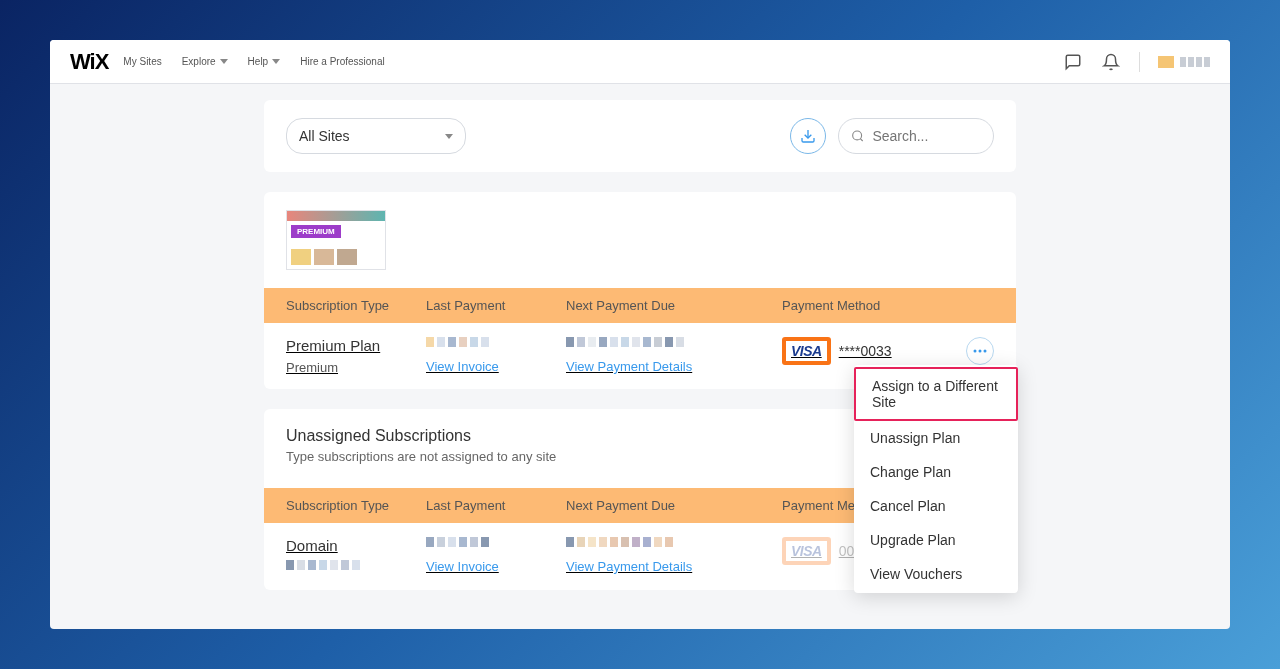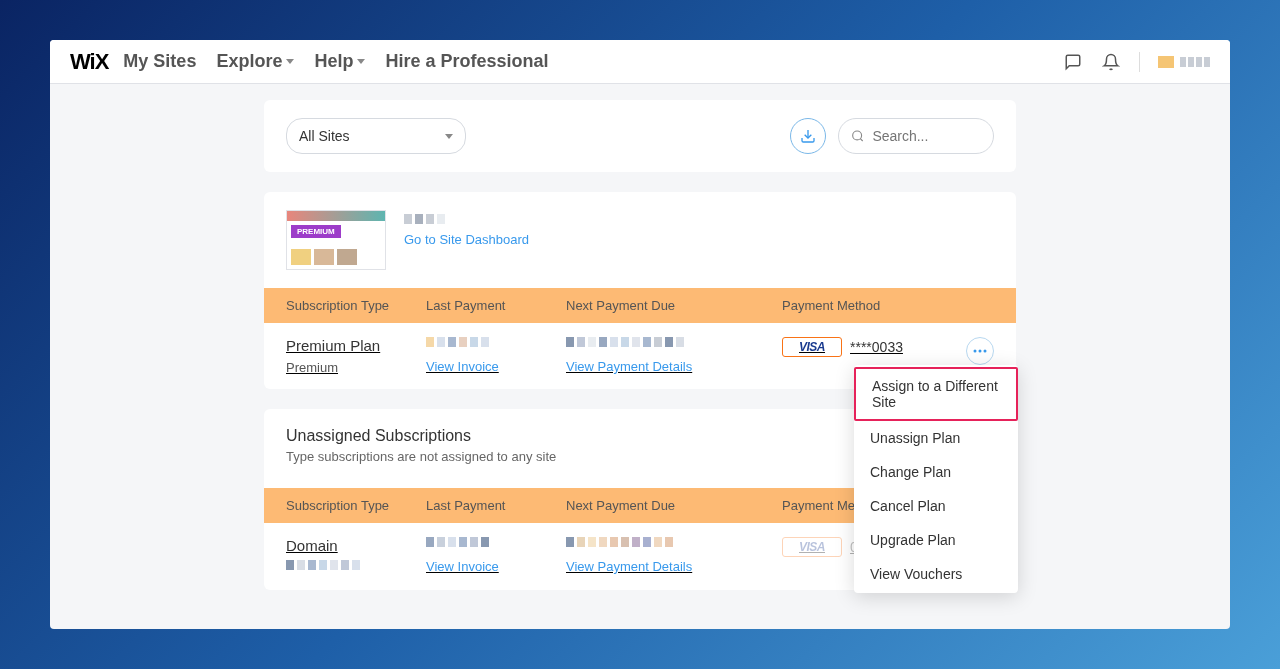--- a/index.html
+++ b/index.html
@@ -1,21 +1,21 @@
 <!DOCTYPE html>
 <html><head>
 <meta charset="utf-8">
 <style>
 * { box-sizing: border-box; margin: 0; padding: 0; }
 body { font-family: -apple-system, BlinkMacSystemFont, "Segoe UI", Helvetica, Arial, sans-serif; background: linear-gradient(135deg, #0a2463 0%, #1e5fa8 50%, #4a9fd8 100%); width: 1280px; height: 669px; overflow: hidden; padding: 40px 50px; }
 .app-window { background: #f5f6f8; width: 100%; height: 100%; border-radius: 4px; overflow: hidden; display: flex; flex-direction: column; }
 .topnav { background: #fff; height: 44px; border-bottom: 1px solid #e0e2e7; display: flex; align-items: center; padding: 0 20px; }
 .logo { font-weight: 900; font-size: 22px; letter-spacing: -1px; color: #000; margin-right: 15px; }
 .nav-items { display: flex; gap: 20px; flex: 1; }
-.nav-item { font-size: 18px; color: #555; cursor: pointer; display: flex; align-items: center; gap: 4px; font-weight: bold; }
+.nav-item { font-size: 10px; color: #555; cursor: pointer; display: flex; align-items: center; gap: 4px; }
 .topnav-right { display: flex; align-items: center; gap: 18px; }
 .icon-btn { width: 20px; height: 20px; display: flex; align-items: center; justify-content: center; color: #555; cursor: pointer; }
 .nav-divider { width: 1px; height: 20px; background: #ddd; }
 .avatar-group { display: flex; align-items: center; gap: 6px; }
 .avatar-box { width: 16px; height: 12px; background: #f5c574; }
 .avatar-blur { display: flex; gap: 2px; }
 .avatar-blur span { width: 6px; height: 10px; background: #c8cdd5; }
 .content { flex: 1; overflow: auto; padding: 16px 0; display: flex; flex-direction: column; align-items: center; }
 .panel { background: #fff; width: 752px; border-radius: 6px; margin-bottom: 20px; padding: 18px 0; }
 .panel-controls { display: flex; align-items: center; padding: 0 22px; gap: 12px; }
@@ -42,21 +42,21 @@
 .col-last { width: 140px; }
 .col-next { width: 216px; }
 .col-pay { width: 140px; }
 .tbl-row { display: flex; align-items: flex-start; padding: 14px 22px; position: relative; text-decoration: underline; }
 .cell { display: flex; flex-direction: column; gap: 6px; }
 .cell-title { font-size: 15px; color: #333; }
 .cell-sub { font-size: 13px; color: #555; }
 .blur-row { display: flex; gap: 3px; margin-bottom: 6px; }
 .blur-row span { width: 8px; height: 10px; }
 .pay-chip { display: flex; align-items: center; gap: 8px; }
-.visa-badge { border: 1px solid #f97316; border-radius: 3px; padding: 2px 16px; font-size: 12px; font-weight: 700; font-style: italic; color: #1a3b8f; letter-spacing: -0.5px; }
+.visa-badge { border: 4px solid #f97316; border-radius: 3px; padding: 2px 5px; font-size: 14px; font-weight: 700; font-style: italic; color: #1a3b8f; letter-spacing: -0.5px; }
 .more-btn { width: 28px; height: 28px; border: 1px solid #b8d8f0; border-radius: 50%; display: flex; align-items: center; justify-content: center; color: #3899ec; cursor: pointer; margin-left: auto; }
 .section-head { padding: 0 22px 12px; }
 .section-head h3 { font-size: 16px; font-weight: 400; color: #333; margin-bottom: 4px; }
 .section-head p { font-size: 13px; color: #666; }
 .dropdown { position: absolute; top: 42px; right: -2px; width: 164px; background: #fff; box-shadow: 0 4px 20px rgba(0,0,0,0.15); border-radius: 4px; z-index: 100; padding: 2px 0; }
 .dropdown-item { padding: 9px 16px; font-size: 14px; color: #333; cursor: pointer; }
 .dropdown-item.highlight { border: 2px solid #e6225a; border-radius: 2px; }
 .chev { width: 0; height: 0; border-left: 4px solid transparent; border-right: 4px solid transparent; border-top: 5px solid #888; }
 </style>
 </head>
@@ -132,29 +132,20 @@
         <div class="site-header">
           <div class="thumb">
             <div class="thumb-top"></div>
             <div class="thumb-badge">PREMIUM</div>
             <div class="thumb-imgs">
                 <span></span>
                 <span></span>
                 <span></span>
               </div>
           </div>
-          <div class="site-meta">
-            <div class="site-name-blur">
-                <span></span>
-                <span style="background:#a8b0bd"></span>
-                <span></span>
-                <span style="background:#e8ecf0"></span>
-              </div>
-            <span class="link">Go to Site Dashboard</span>
-          </div>
         </div>
       </div>
       <div class="tbl-head">
         <div class="col-type">Subscription Type</div>
         <div class="col-last">Last Payment</div>
         <div class="col-next">Next Payment Due</div>
         <div class="col-pay">Payment Method</div>
       </div>
       <div class="tbl-row" style="position:relative;">
         <div class="cell col-type">

